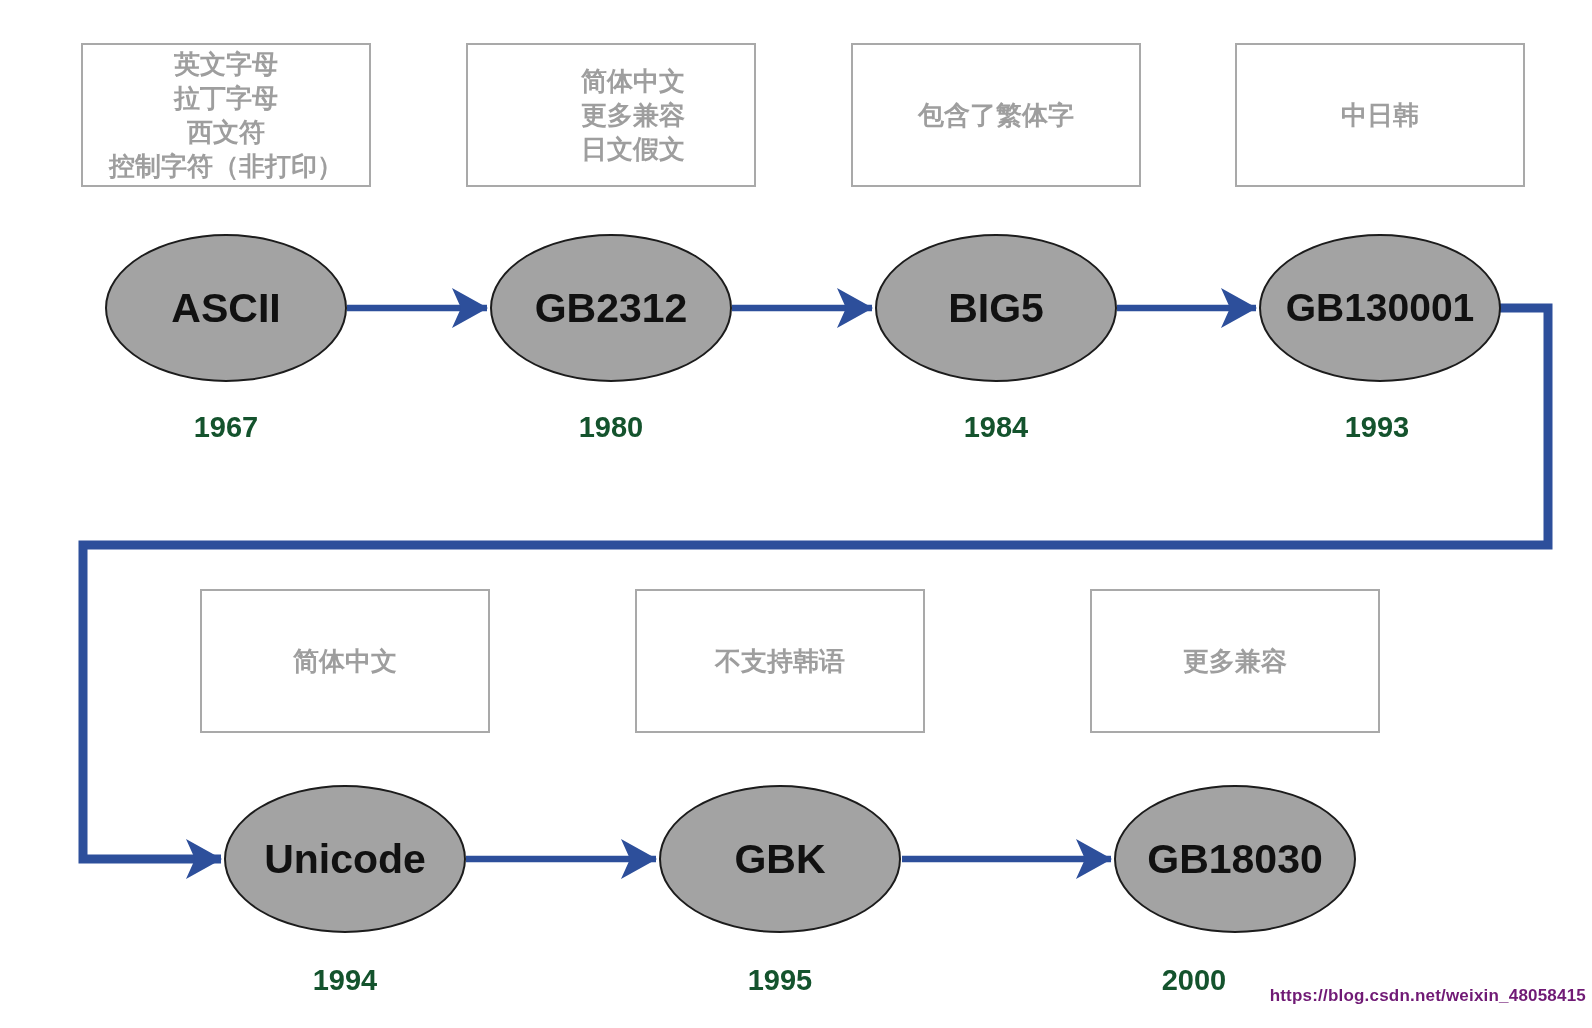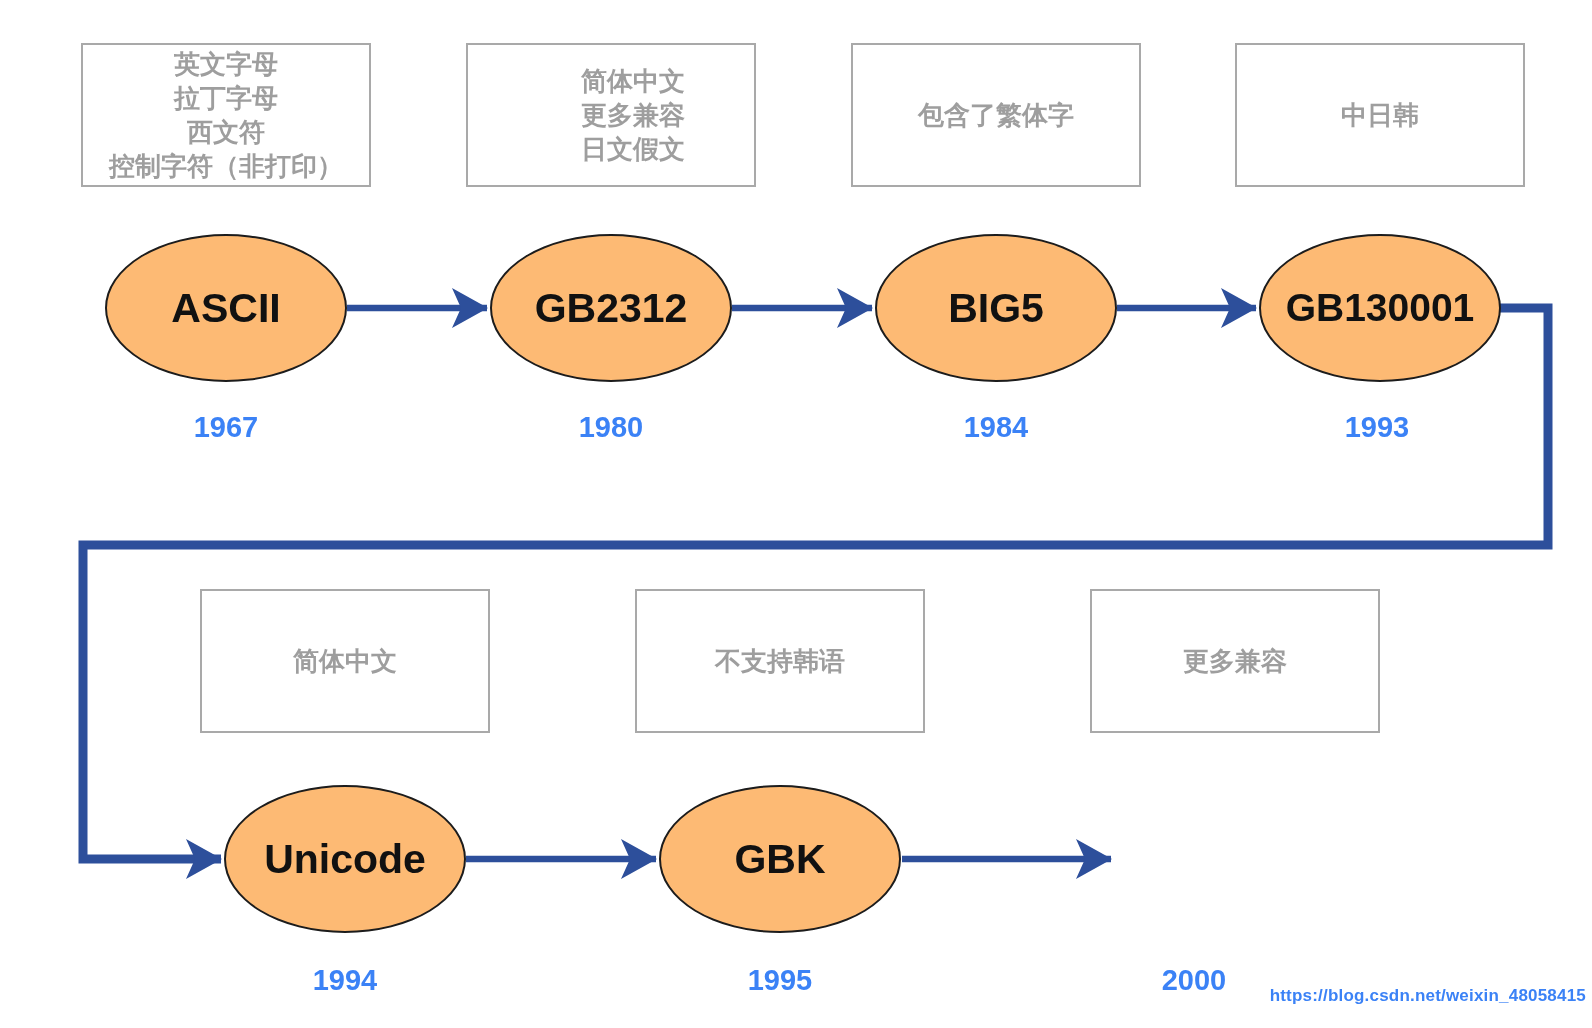--- a/index.html
+++ b/index.html
@@ -22,49 +22,49 @@
   .nb3{left:851px;top:43px;align-items:center;}
   .nb4{left:1235px;top:43px;}
   .nb5{left:200px;top:589px;}
   .nb6{left:635px;top:589px;justify-content:center;}
   .nb7{left:1090px;top:589px;}
   .note span{display:block;}
 
   
   .node{
     position:absolute;box-sizing:border-box;width:242px;height:148px;
-    border:2.5px solid #1c1c1c;border-radius:50%;background:#fdba74;
+    border:2.5px solid #1c1c1c;border-radius:50%;background:#a3a3a3;
     display:flex;justify-content:center;align-items:center;
     font-size:41px;color:#111111;letter-spacing:0px;white-space:nowrap;
   }
   .e-ascii{left:105px;top:234px;}
   .e-gb2312{left:490px;top:234px;}
   .e-big5{left:875px;top:234px;}
   .e-gb130001{left:1259px;top:234px;font-size:39px;}
   .e-unicode{left:224px;top:785px;}
   .e-gbk{left:659px;top:785px;}
   .e-gb18030{left:1114px;top:785px;}
 
   
   .year{
     position:absolute;width:240px;text-align:center;
-    font-size:29px;line-height:38px;color:#3b82f6;
+    font-size:29px;line-height:38px;color:#14532d;
   }
   .y1{left:106px;top:408px;}
   .y2{left:491px;top:408px;}
   .y3{left:876px;top:408px;}
   .y4{left:1257px;top:408px;}
   .y5{left:225px;top:961px;}
   .y6{left:660px;top:961px;}
   .y7{left:1074px;top:961px;}
 
   
   .watermark{
     position:absolute;right:6px;top:986px;
-    font-size:17px;color:#3b82f6;letter-spacing:0.2px;
+    font-size:17px;color:#701a75;letter-spacing:0.2px;
   }
 </style>
 </head>
 <body>
 
 <div class="canvas">
 
   <svg class="arrows" viewBox="0 0 1592 1028" xmlns="http://www.w3.org/2000/svg">
     <defs>
       <marker id="ah" viewBox="0 0 36 40" refX="35" refY="20" markerWidth="36" markerHeight="40" markerUnits="userSpaceOnUse" orient="auto">
@@ -106,20 +106,21 @@
   <div class="note nb7">
     <span>更多兼容</span>
   </div>
 
   <div class="node e-ascii">ASCII</div>
   <div class="node e-gb2312">GB2312</div>
   <div class="node e-big5">BIG5</div>
   <div class="node e-gb130001">GB130001</div>
   <div class="node e-unicode">Unicode</div>
   <div class="node e-gbk">GBK</div>
+  <div class="node e-gb18030">GB18030</div>
 
   <div class="year y1">1967</div>
   <div class="year y2">1980</div>
   <div class="year y3">1984</div>
   <div class="year y4">1993</div>
   <div class="year y5">1994</div>
   <div class="year y6">1995</div>
   <div class="year y7">2000</div>
 
   <div class="watermark">https://blog.csdn.net/weixin_48058415</div>

